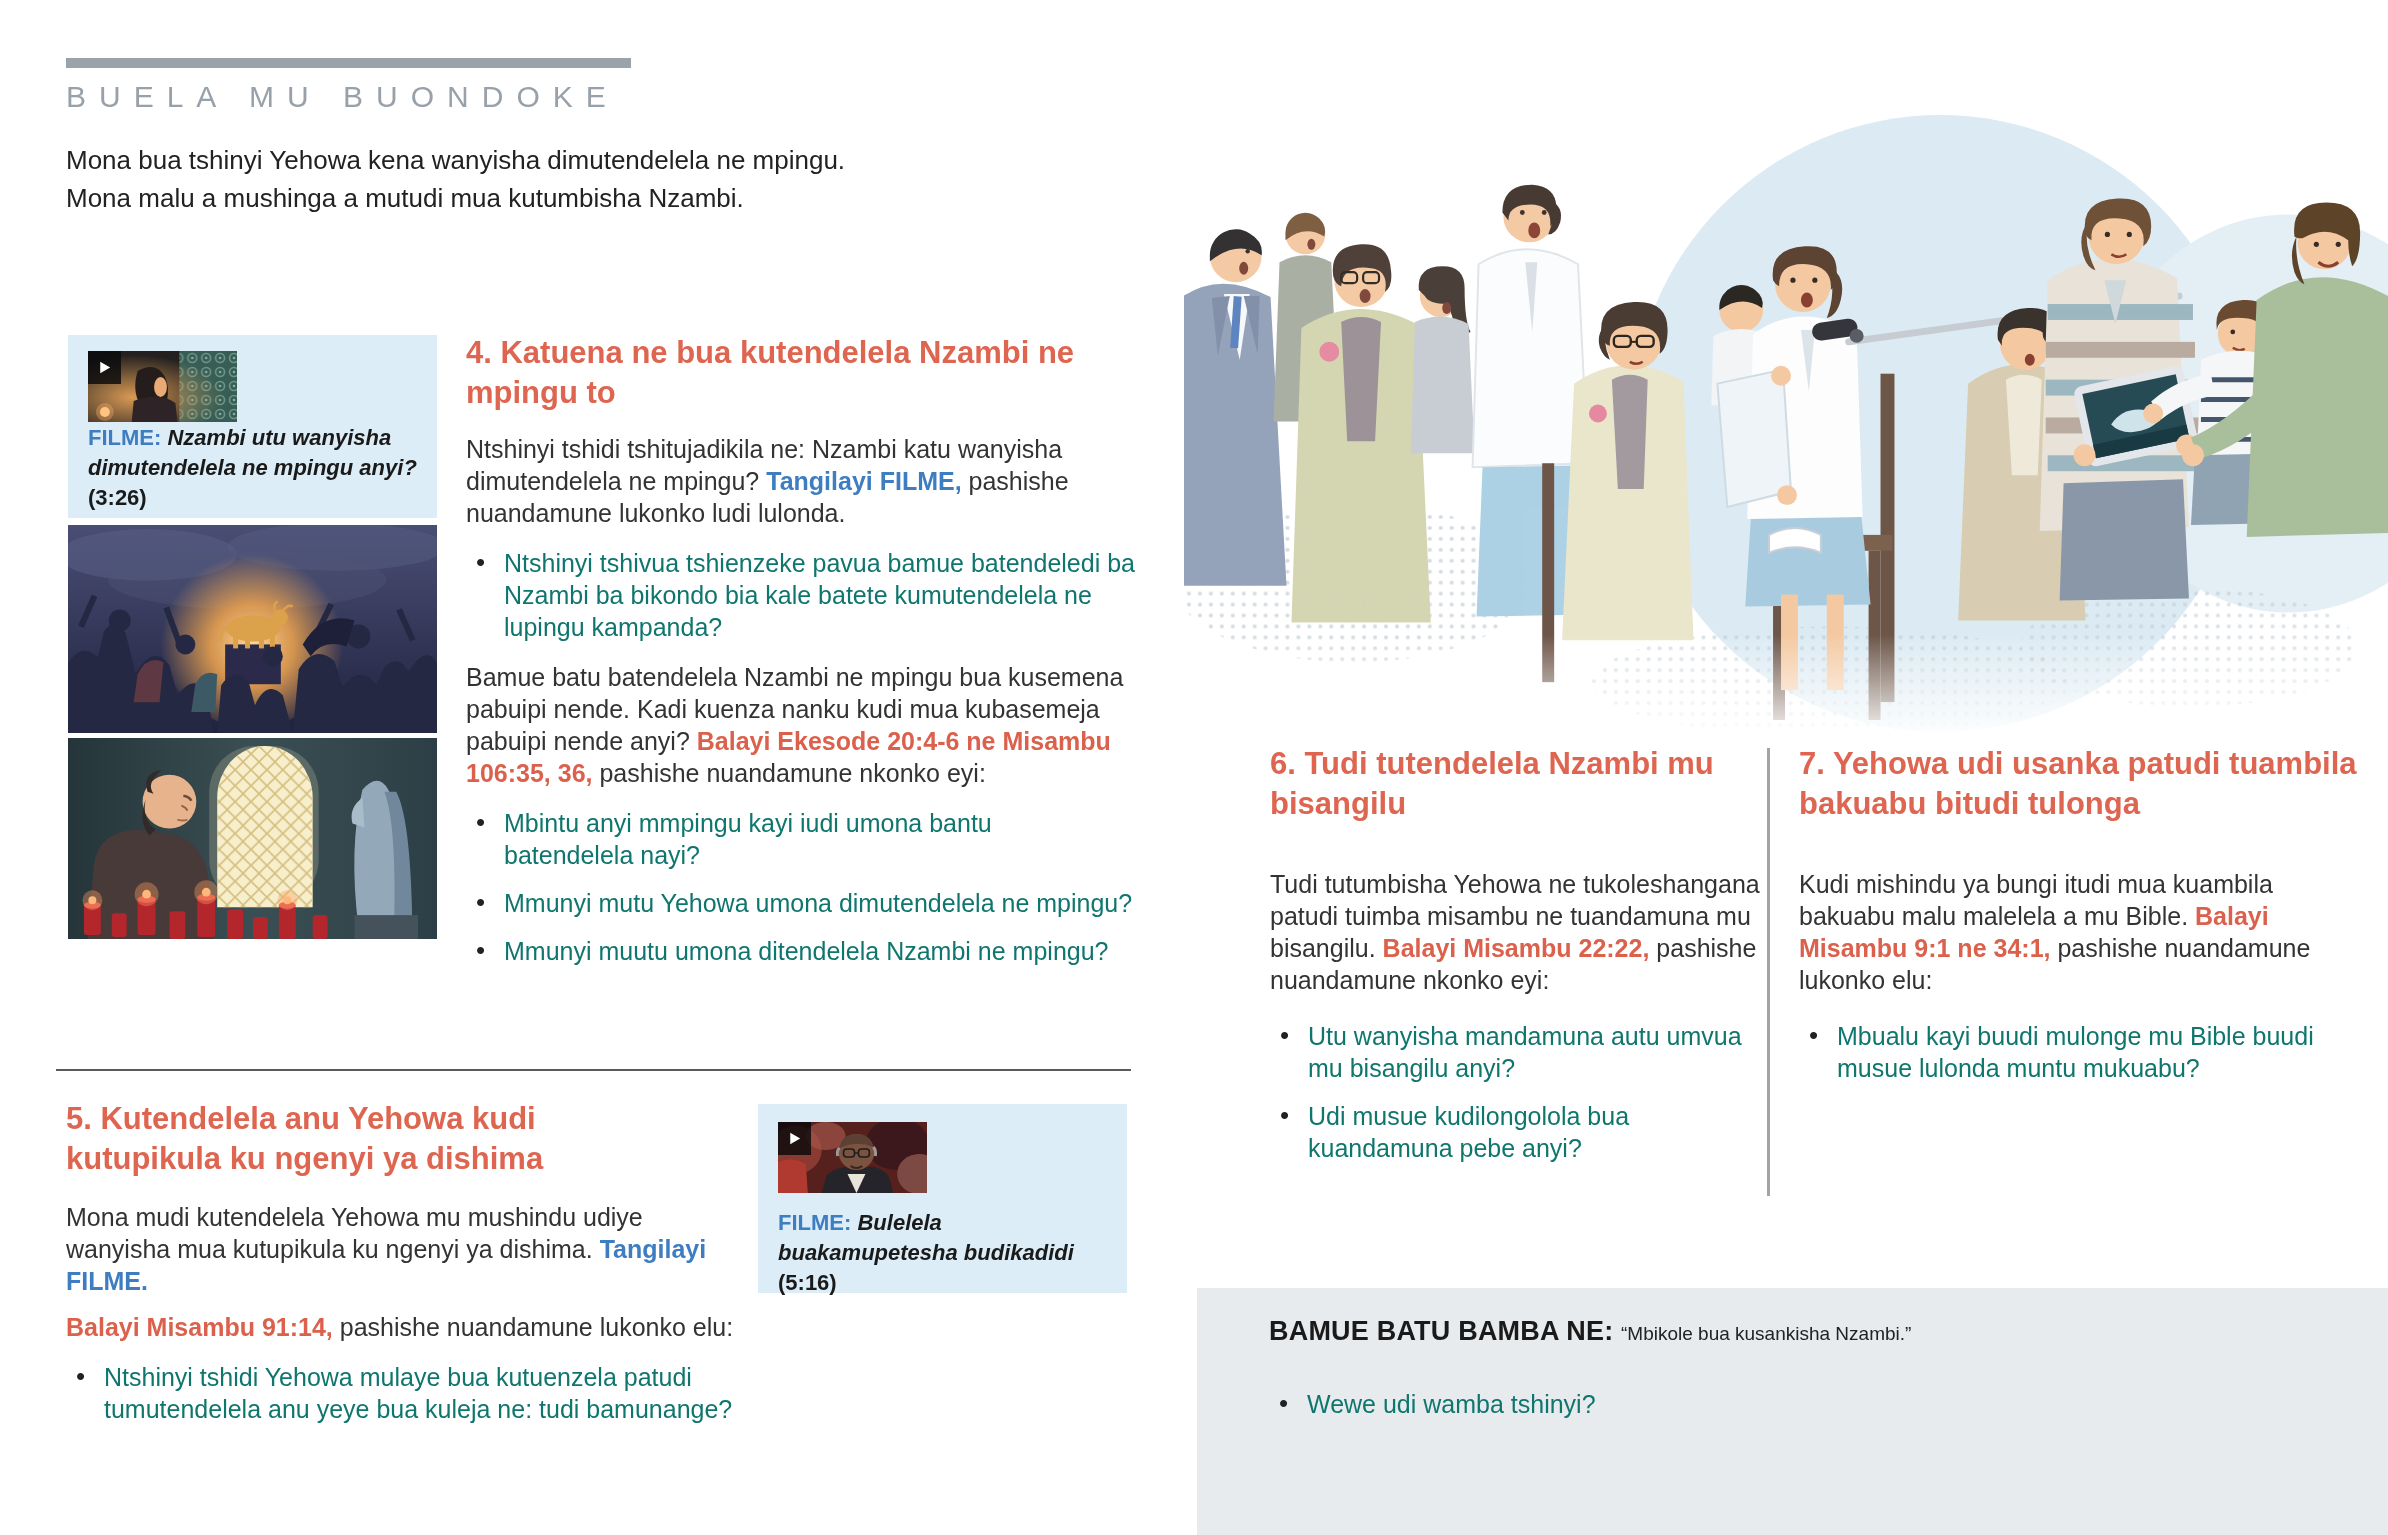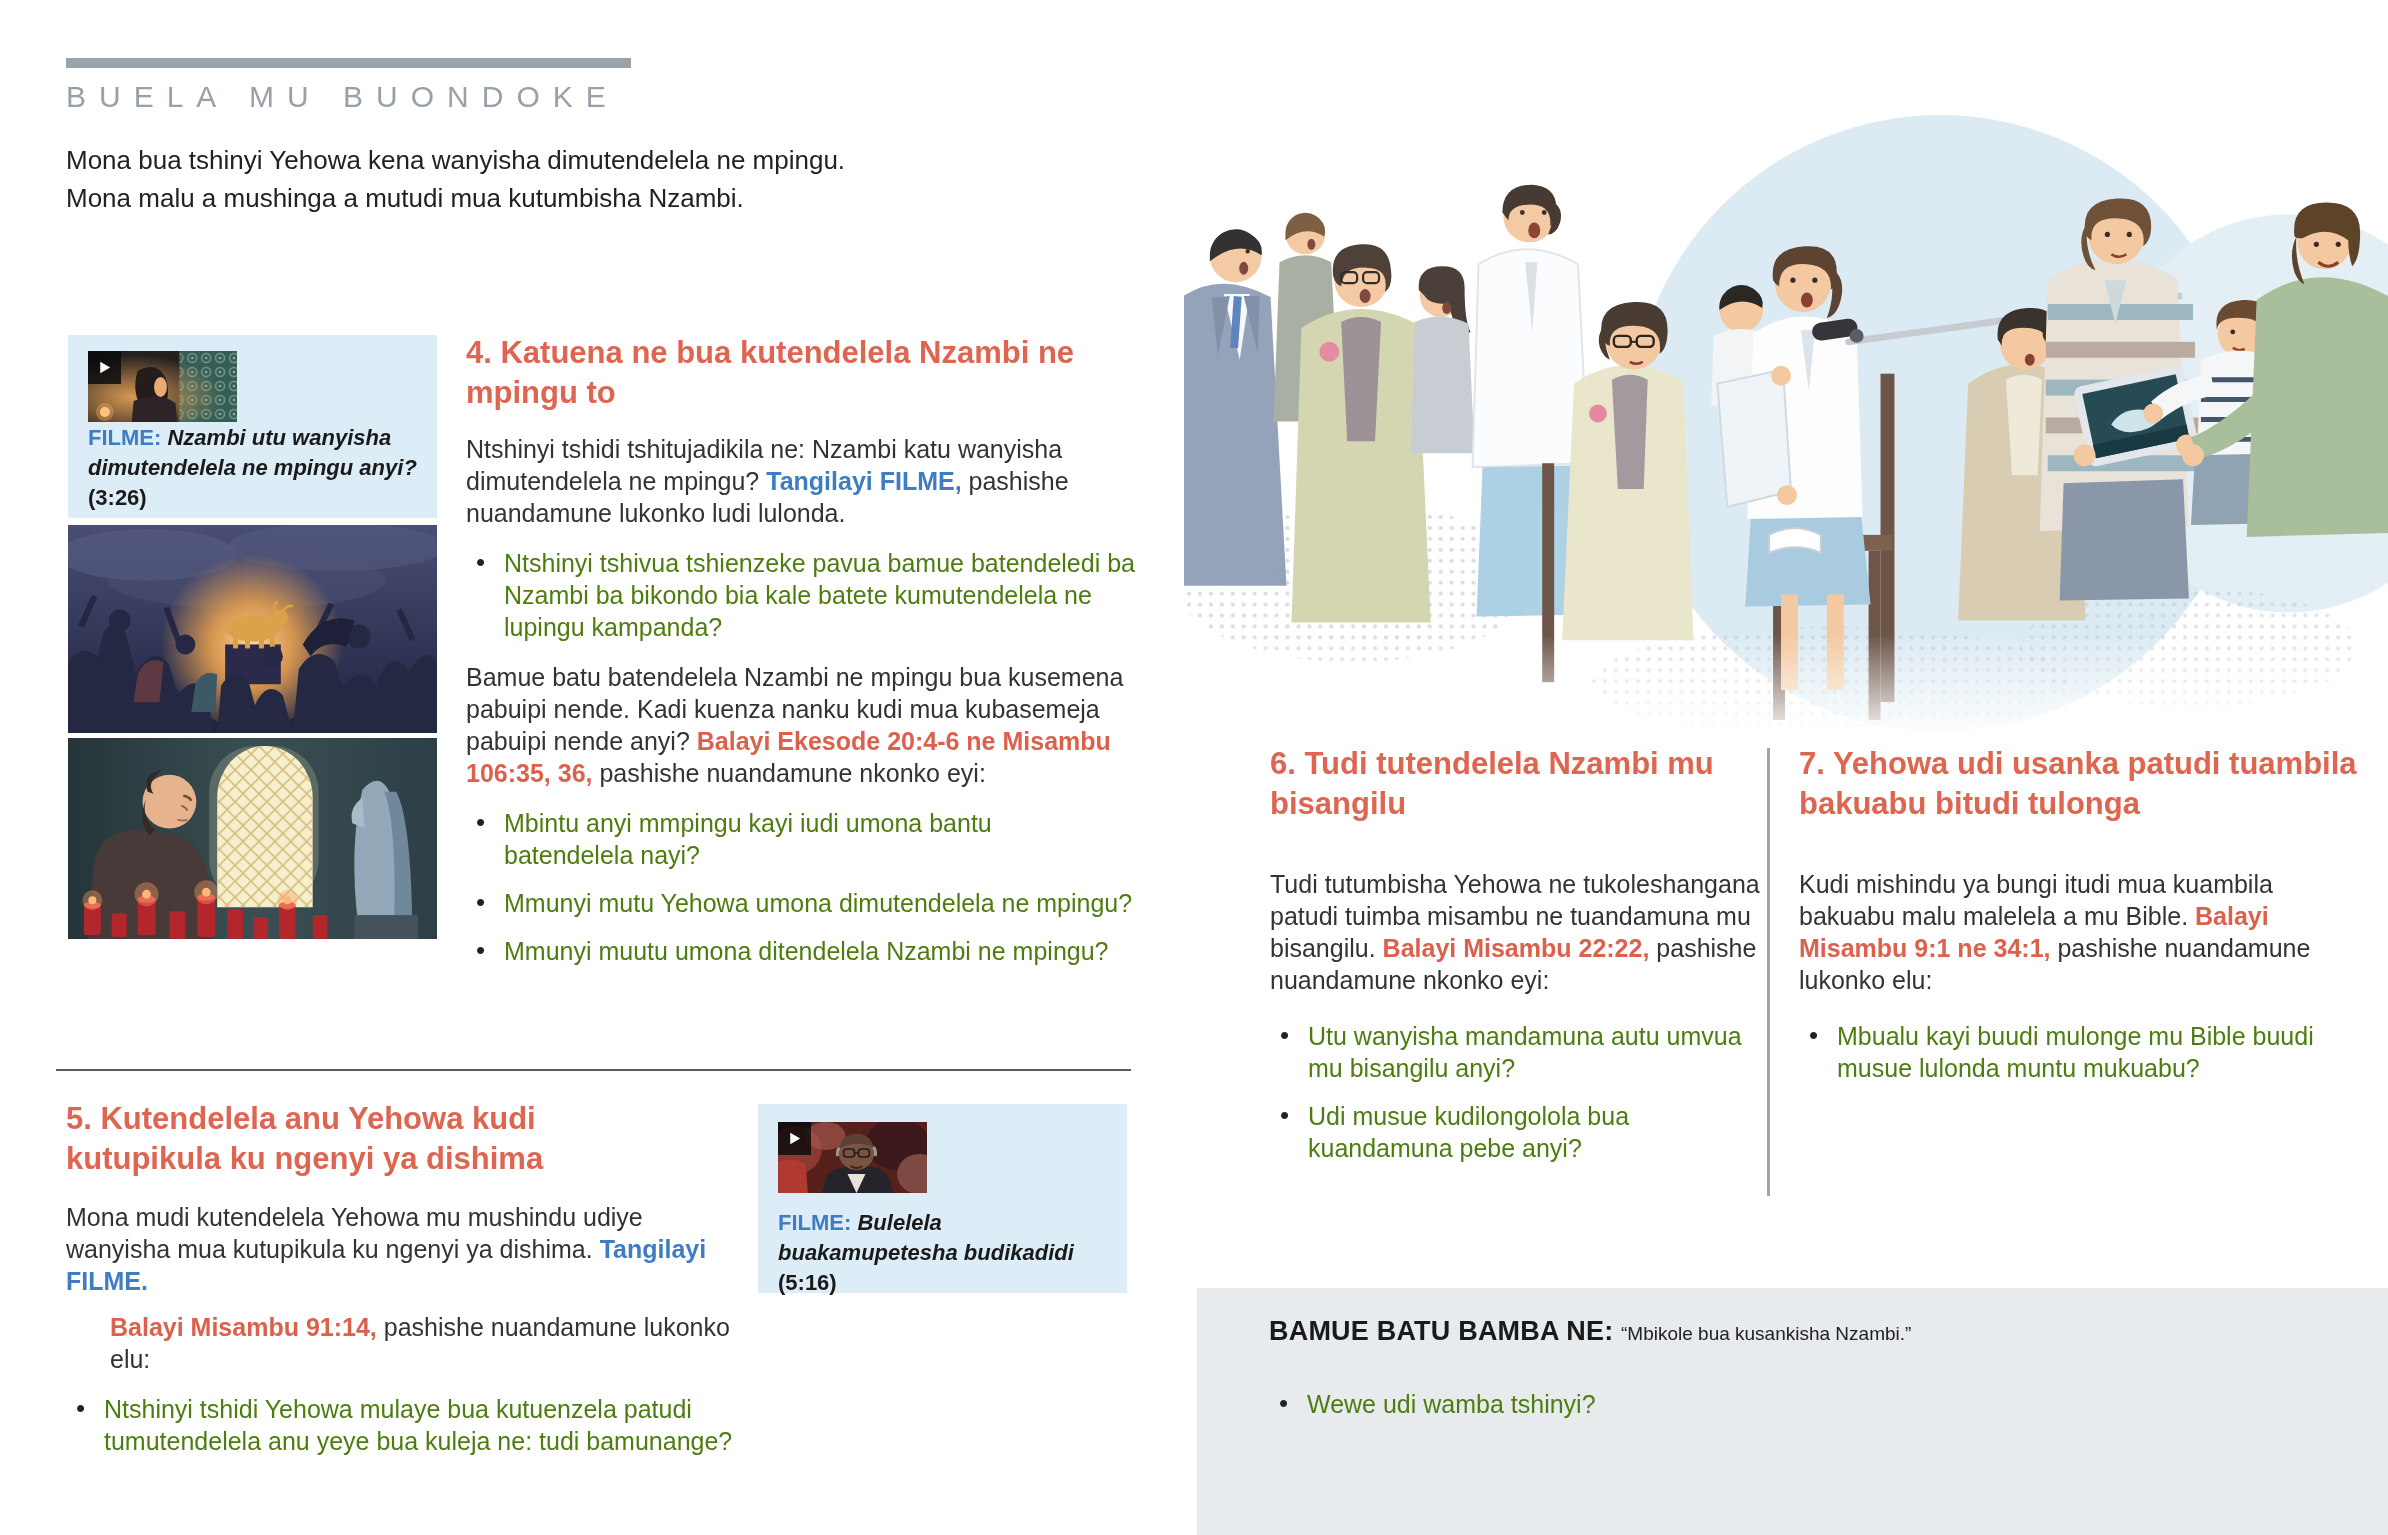--- a/index.html
+++ b/index.html
@@ -13,21 +13,21 @@
           letter-spacing:13px;color:#98a1a9;}
   .intro{position:absolute;left:66px;top:141px;font-size:26px;line-height:38px;color:#222;}
 
   
   h2.sec{margin:0;font-size:31px;line-height:40px;font-weight:bold;color:#DE6550;}
   .body, .body p{font-size:25px;line-height:32px;color:#333;}
   .body p{margin:0;}
   .ref{color:#DB614C;font-weight:bold;cursor:pointer;}
   .vlink{color:#3E7DC1;font-weight:bold;cursor:pointer;text-decoration:none;}
   ul.q{list-style:none;margin:18px 0 0 0;padding:0;}
-  ul.q li{position:relative;padding-left:38px;margin-bottom:16px;font-size:25px;line-height:32px;color:#4d7c0f;}
+  ul.q li{position:relative;padding-left:38px;margin-bottom:16px;font-size:25px;line-height:32px;color:#0f766e;}
   ul.q li::before{content:"•";position:absolute;left:10px;top:-1px;font-size:26px;color:#222;}
 
   
   .vcard{position:absolute;background:#DCEDF7;}
   .vthumb{position:absolute;left:20px;top:16px;width:149px;height:71px;cursor:pointer;}
   .vthumb svg{display:block;width:100%;height:100%;}
   .play{position:absolute;left:0;top:0;width:33px;height:33px;background:rgba(10,10,12,.82);
         display:flex;align-items:center;justify-content:center;}
   .play svg{width:17px;height:17px;}
   .vcap{position:absolute;left:20px;margin:0;font-size:22px;line-height:30px;font-weight:bold;color:#1a1a1a;cursor:pointer;}
@@ -220,21 +220,21 @@
       <li>Mmunyi mutu Yehowa umona dimutendelela ne mpingu?</li>
       <li>Mmunyi muutu umona ditendelela Nzambi ne mpingu?</li>
     </ul>
   </section>
 
   <div class="hline"></div>
 
   <section class="abs body" style="left:66px;top:1099px;width:669px;">
     <h2 class="sec" style="width:557px;margin-bottom:22px;">5. Kutendelela anu Yehowa kudi kutupikula ku ngenyi ya dishima</h2>
     <p><span>Mona mudi kutendelela Yehowa mu mushindu udiye wanyisha mua kutupikula ku ngenyi ya dishima. </span><a class="vlink">Tangilayi FILME.</a></p>
-    <p style="margin-top:14px;margin-left:44px;"><a class="ref">Balayi Misambu 91:14,</a><span> pashishe nuandamune lukonko elu:</span></p>
+    <p style="margin-top:14px;"><a class="ref">Balayi Misambu 91:14,</a><span> pashishe nuandamune lukonko elu:</span></p>
     <ul class="q">
       <li style="width:637px;">Ntshinyi tshidi Yehowa mulaye bua kutuenzela patudi tumutendelela anu yeye bua kuleja ne: tudi bamunange?</li>
     </ul>
   </section>
 
   <div class="vcard" style="left:758px;top:1104px;width:369px;height:189px;">
     <div class="vthumb" style="top:18px;">
       <svg viewBox="0 0 150 71" preserveAspectRatio="none">
         <rect width="150" height="71" fill="#56201d"></rect>
         <ellipse cx="18" cy="28" rx="26" ry="24" fill="#8a3a31"></ellipse>

